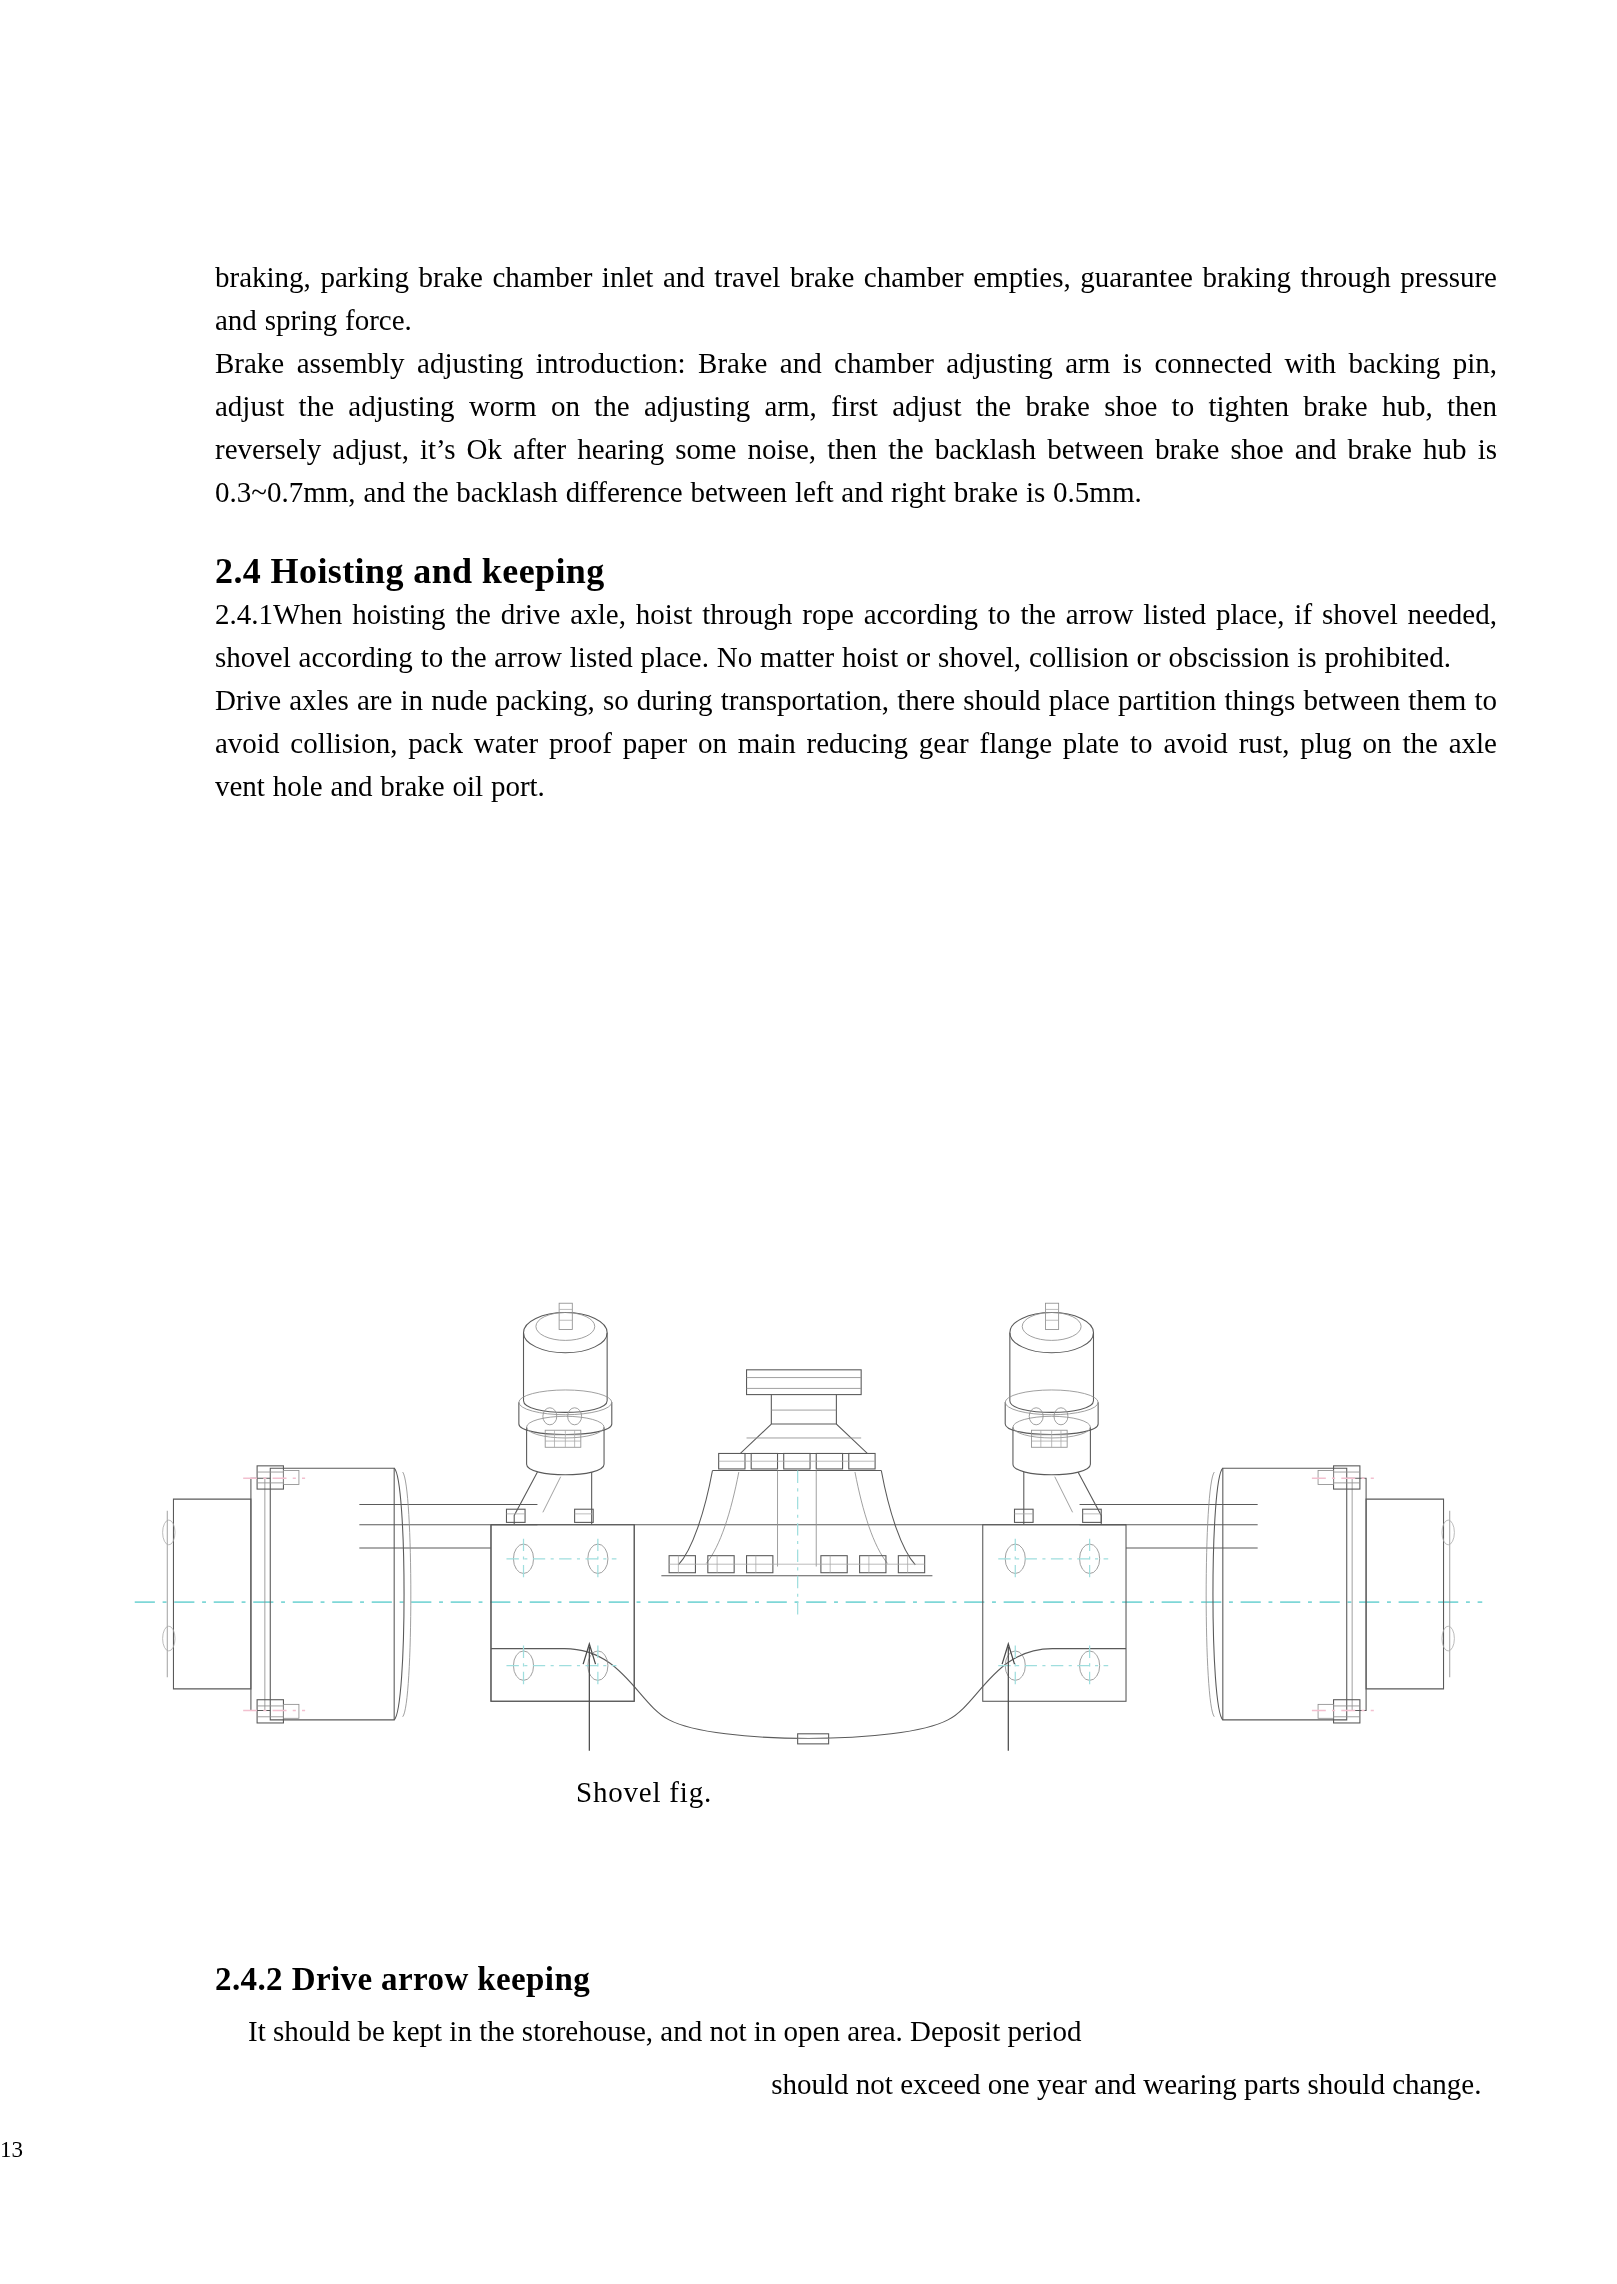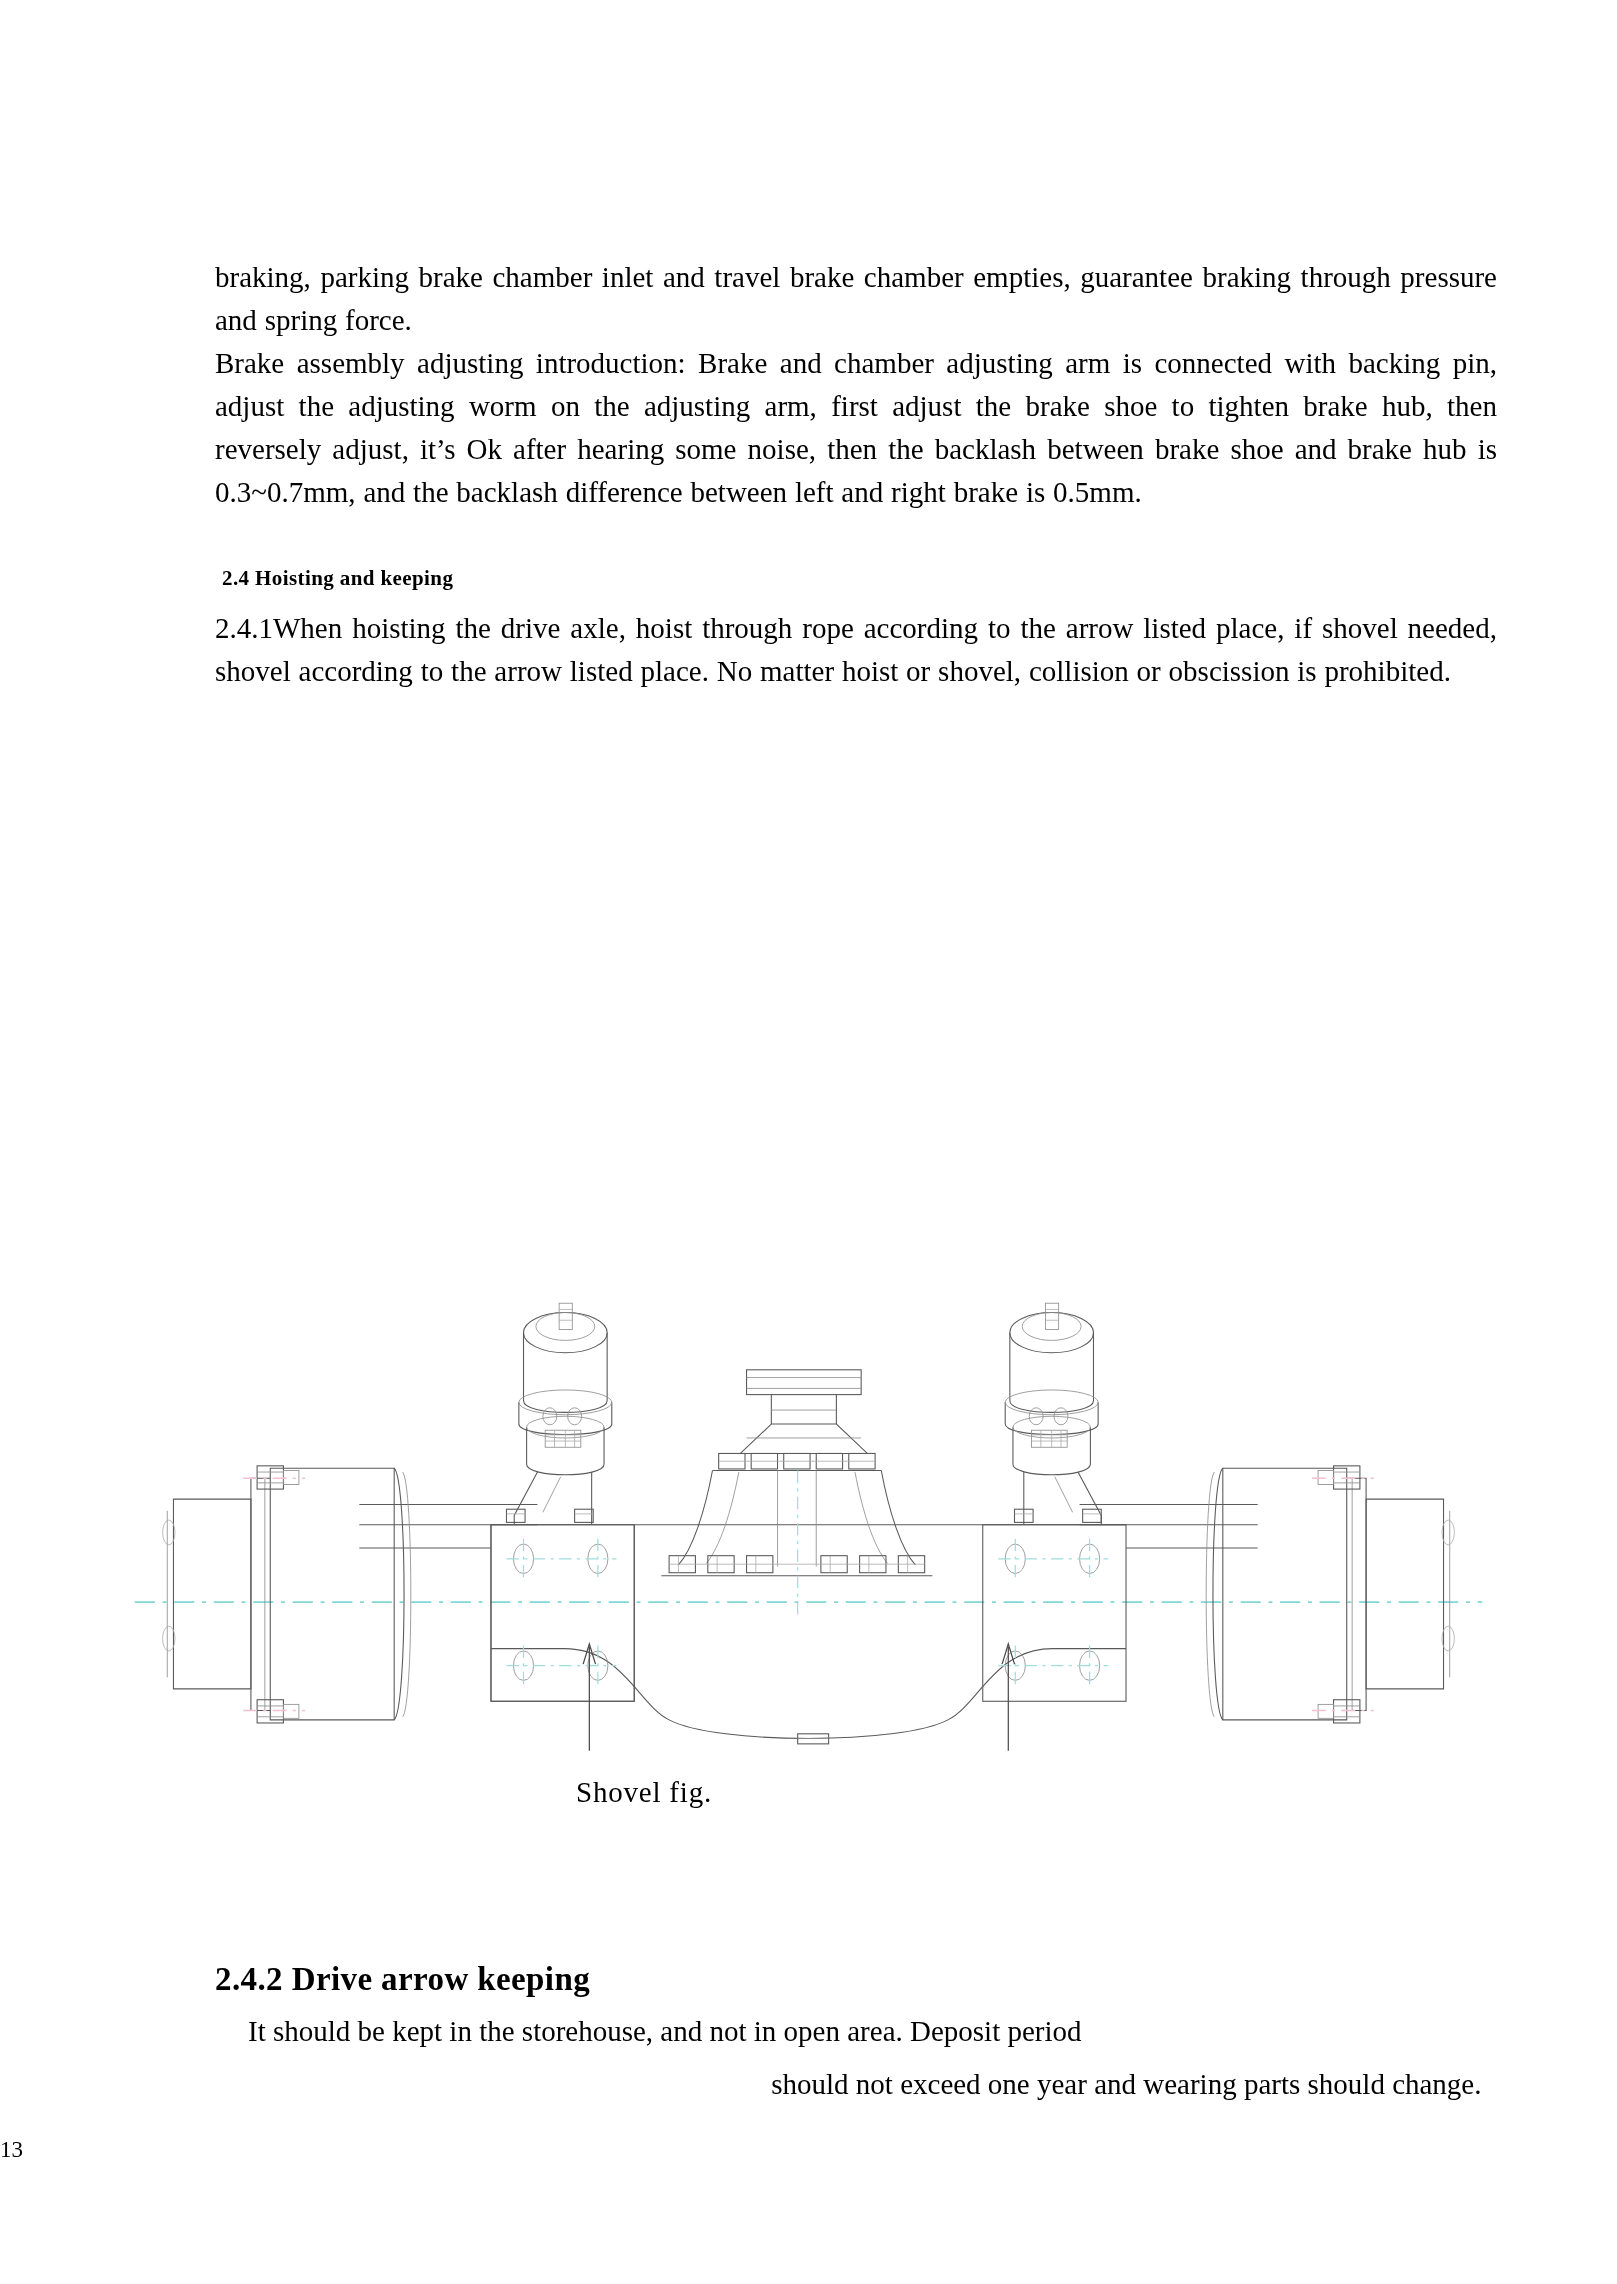--- a/index.html
+++ b/index.html
@@ -28,22 +28,22 @@
   p.body-text {
     margin: 0;
     font-size: 29px;
     line-height: 43px;
     text-align: justify;
     text-align-last: left;
     text-justify: inter-word;
     word-spacing: 0.02em;
   }
   h2.section-heading {
-    margin: 7px;
-    font-size: 21px;
+    margin: 0;
+    font-size: 36px;
     line-height: 43px;
     font-weight: bold;
     letter-spacing: 0.4px;
   }
   .spacer-lg { height: 36px; }
 
   
   .figure-wrap {
     position: absolute;
     left: 0;
@@ -113,20 +113,21 @@
 
 
     <p class="body-text">Brake assembly adjusting introduction: Brake and chamber adjusting arm is connected with backing pin, adjust the adjusting worm on the adjusting arm, first adjust the brake shoe to tighten brake hub, then reversely adjust, it’s Ok after hearing some noise, then the backlash between brake shoe and brake hub is 0.3~0.7mm, and the backlash difference between left and right brake is 0.5mm.</p>
 
     <div class="spacer-lg"></div>
 
     <h2 class="section-heading">2.4 Hoisting and keeping</h2>
 
     <p class="body-text">2.4.1When hoisting the drive axle, hoist through rope according to the arrow listed place, if shovel needed, shovel according to the arrow listed place. No matter hoist or shovel, collision or obscission is prohibited.</p>
 
+    <p class="body-text">Drive axles are in nude packing, so during transportation, there should place partition things between them to avoid collision, pack water proof paper on main reducing gear flange plate to avoid rust, plug on the axle vent hole and brake oil port.</p>
 
   </div>
 
   <div class="figure-wrap">
     <svg class="figure-svg" width="1363" height="496" viewBox="0 0 1760 640">
       <defs>
         <style>
           .ln   { fill:none; stroke:#5a5a5a; stroke-width:1.4; }
           .lnl  { fill:none; stroke:#8f8f8f; stroke-width:1.1; }
           .lnf  { fill:none; stroke:#a8a8a8; stroke-width:1; }

